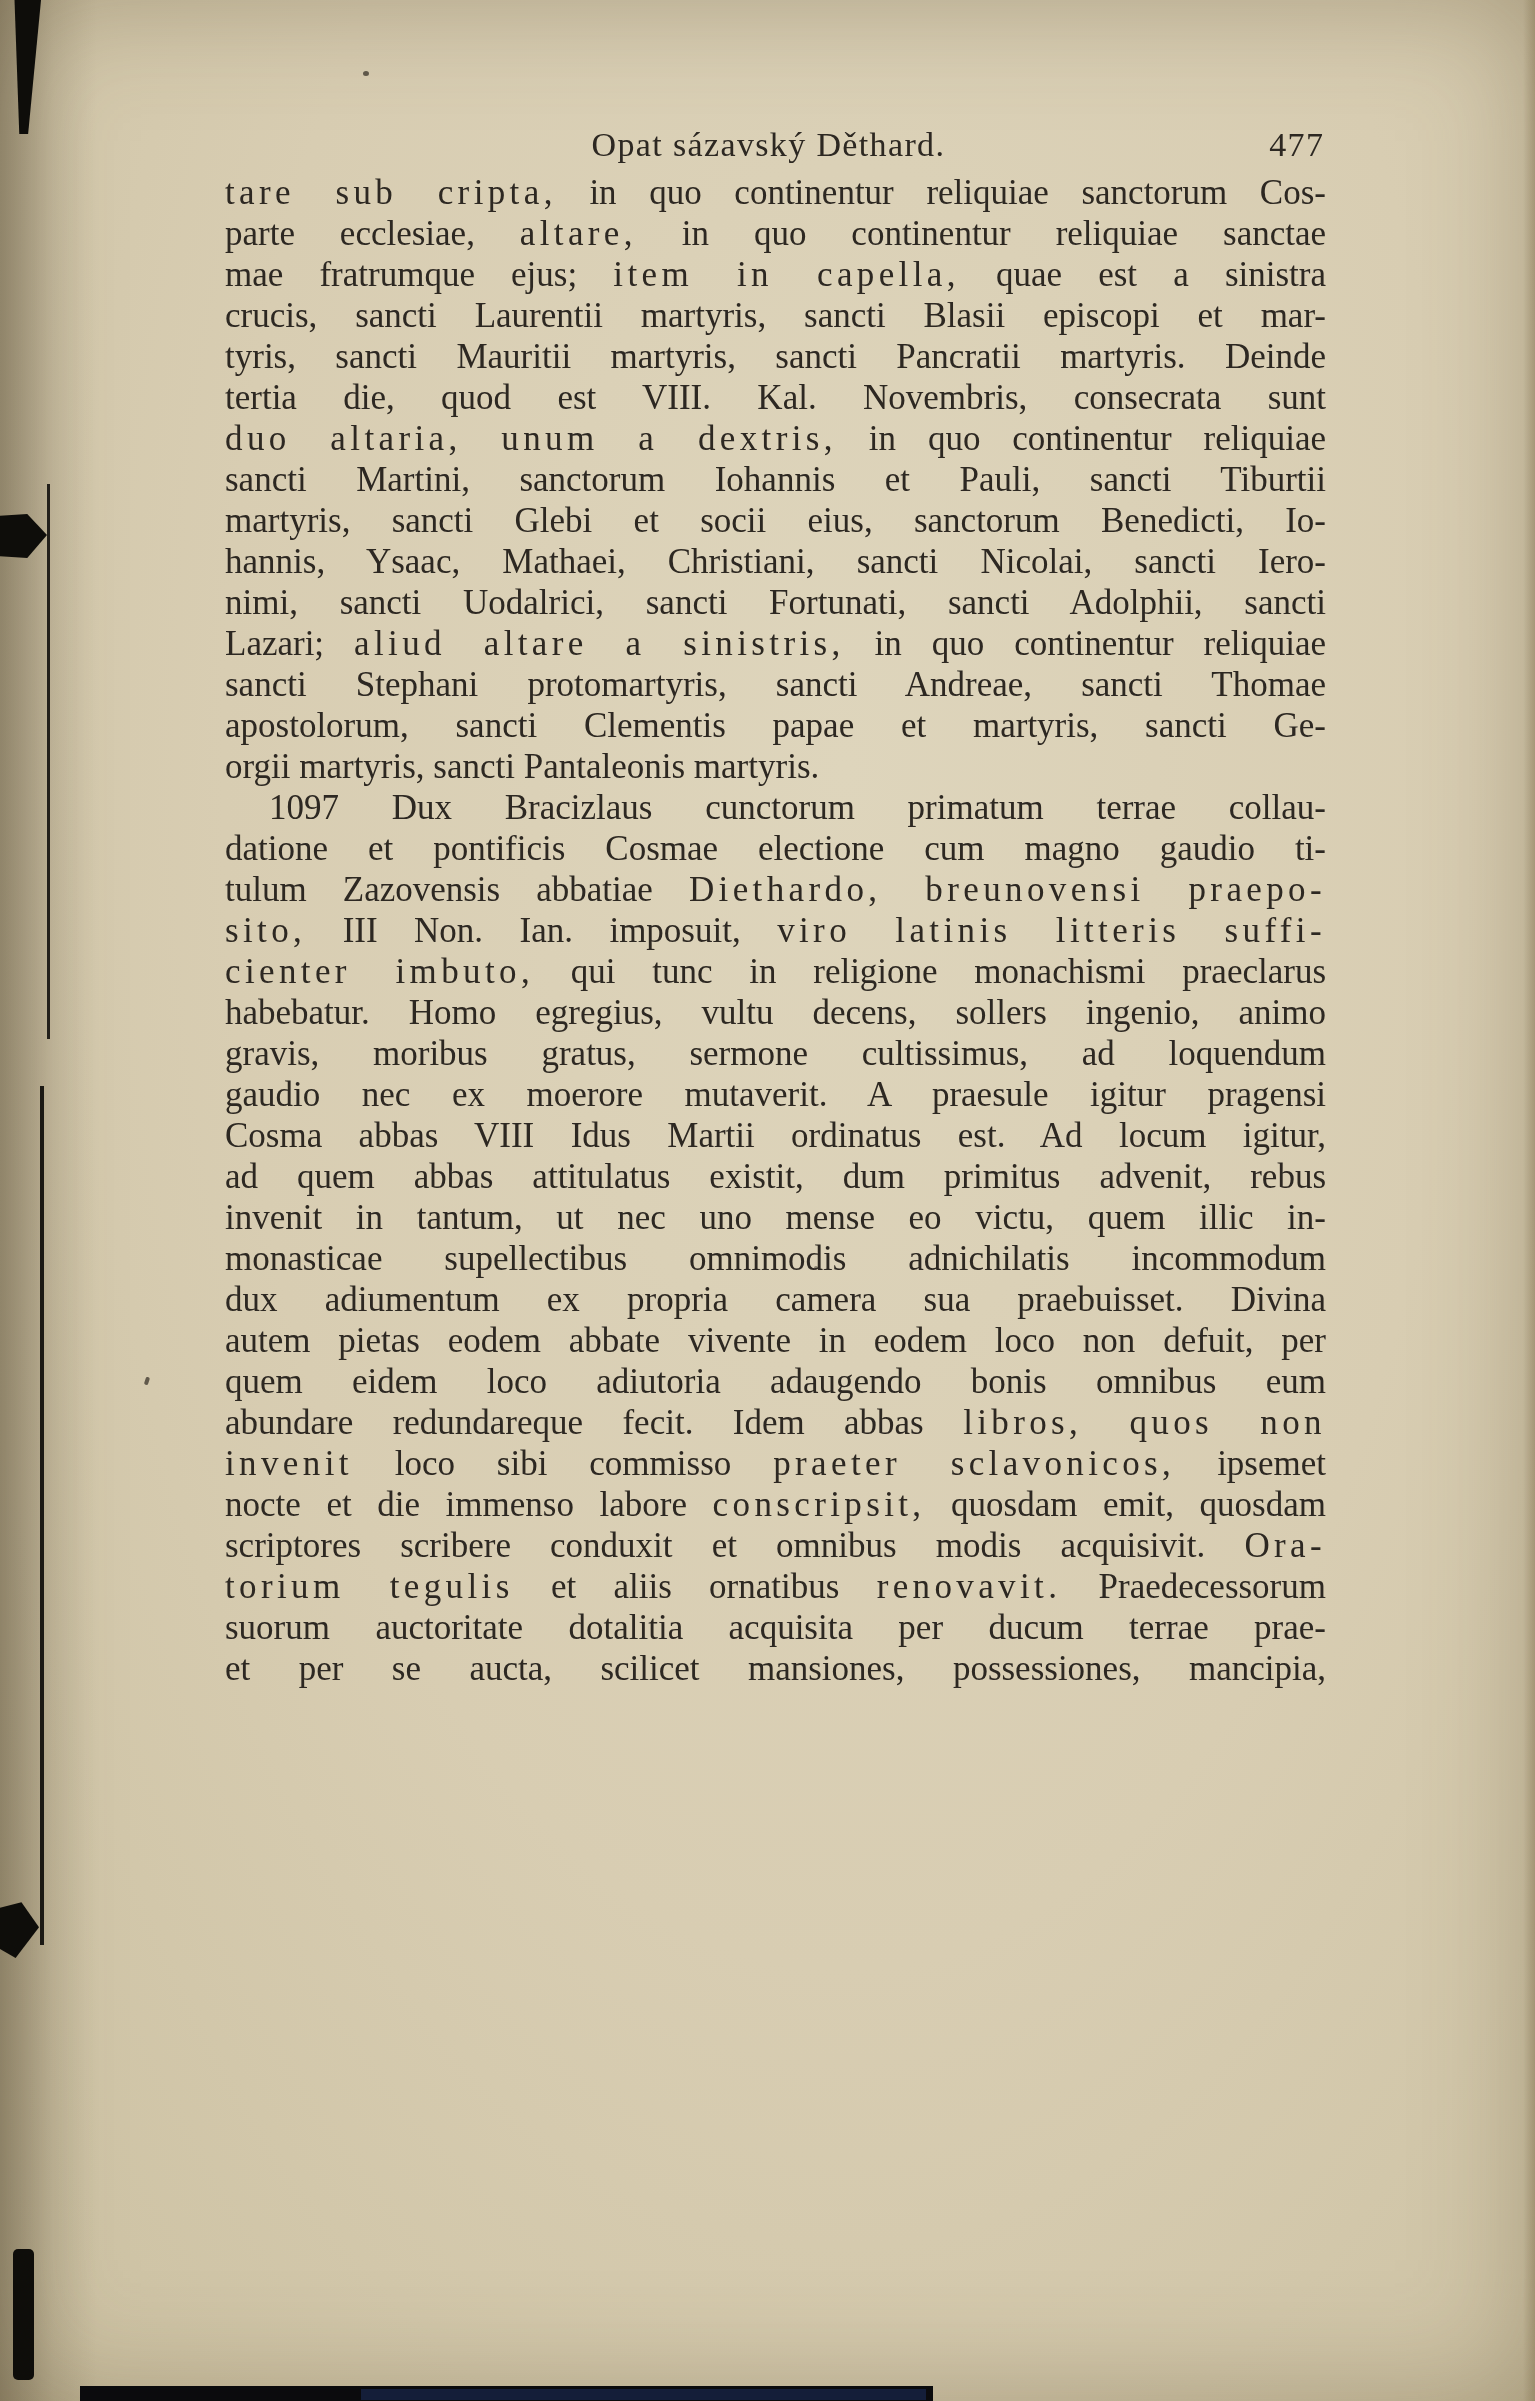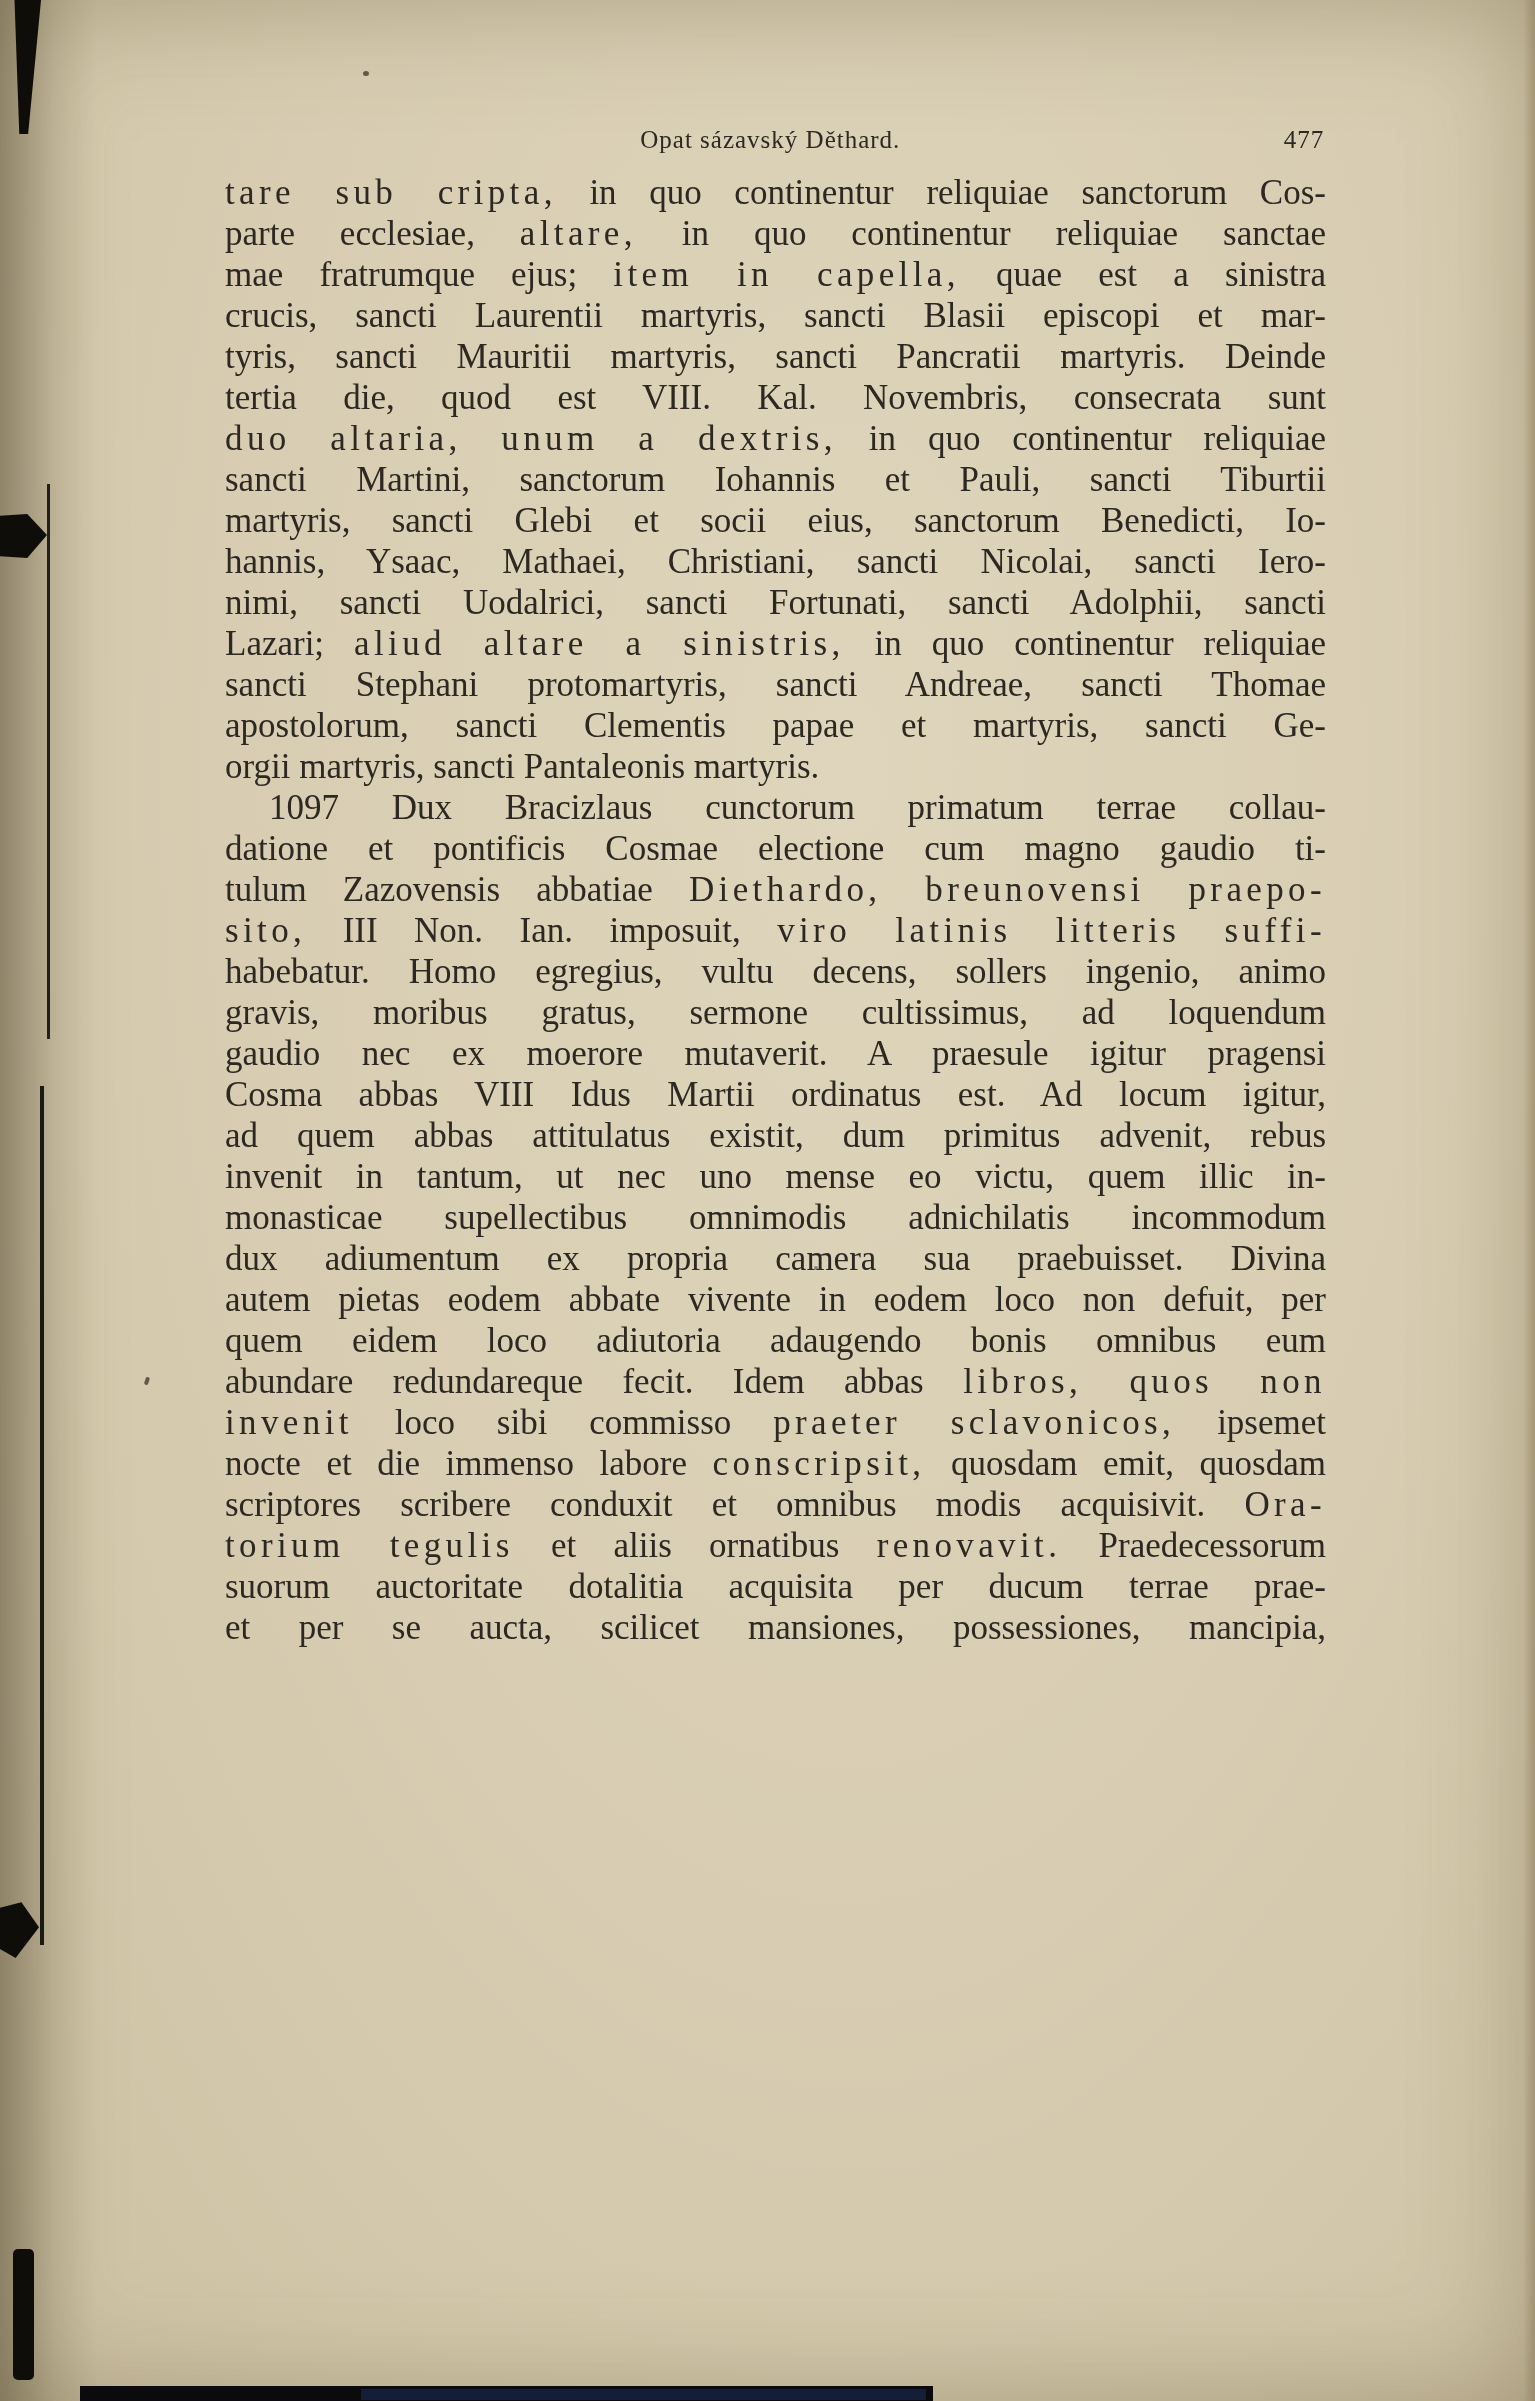--- a/index.html
+++ b/index.html
@@ -19,21 +19,21 @@
     position:absolute; left:0; top:0; width:97px; height:100%;
     background: linear-gradient(90deg, rgba(58,47,26,0.34), rgba(58,47,26,0.10) 55%, rgba(58,47,26,0));
     pointer-events:none;
   }
   .edge-right {
     position:absolute; right:0; top:0; width:13.4px; height:100%;
     background: linear-gradient(270deg, rgba(110,92,55,0.35), rgba(110,92,55,0));
   }
   
   .text-block { position:absolute; left:225px; top:126px; width:1101px; }
-  .running-header { position:relative; height:46px; font-size:25px; letter-spacing:0.04em;text-align:center; }
+  .running-header { position:relative; height:46px; font-size:34px; letter-spacing:0.04em;text-align:center; }
   .header-title { position:absolute; left:50%; transform:translateX(-52%); top:0; white-space:nowrap; }
   .header-page-number { position:absolute; right:1.7px; top:0; }
   .page-body { font-size:35px; }
   .line {
     height:41px; line-height:41px;
     text-align:justify; text-align-last:justify;
     overflow:hidden; white-space:nowrap;
   }
   .line.short { text-align-last:left; }
   .line.indent { text-indent:44px; }
@@ -94,20 +94,21 @@
         <div class="line"><span>hannis, Ysaac, Mathaei, Christiani, sancti Nicolai, sancti Iero-</span></div>
         <div class="line"><span>nimi, sancti Uodalrici, sancti Fortunati, sancti Adolphii, sancti</span></div>
         <div class="line"><span>Lazari; </span><span class="sperr">aliud altare a sinistris,</span><span> in quo continentur reliquiae</span></div>
         <div class="line"><span>sancti Stephani protomartyris, sancti Andreae, sancti Thomae</span></div>
         <div class="line"><span>apostolorum, sancti Clementis papae et martyris, sancti Ge-</span></div>
         <div class="line short"><span>orgii martyris, sancti Pantaleonis martyris.</span></div>
         <div class="line indent"><span>1097 Dux Bracizlaus cunctorum primatum terrae collau-</span></div>
         <div class="line"><span>datione et pontificis Cosmae electione cum magno gaudio ti-</span></div>
         <div class="line"><span>tulum Zazovensis abbatiae </span><span class="sperr">Diethardo, breunovensi praepo-</span></div>
         <div class="line"><span class="sperr">sito,</span><span> III Non. Ian. imposuit, </span><span class="sperr">viro latinis litteris suffi-</span></div>
+        <div class="line"><span class="sperr">cienter imbuto,</span><span> qui tunc in religione monachismi praeclarus</span></div>
         <div class="line"><span>habebatur. Homo egregius, vultu decens, sollers ingenio, animo</span></div>
         <div class="line"><span>gravis, moribus gratus, sermone cultissimus, ad loquendum</span></div>
         <div class="line"><span>gaudio nec ex moerore mutaverit. A praesule igitur pragensi</span></div>
         <div class="line"><span>Cosma abbas VIII Idus Martii ordinatus est. Ad locum igitur,</span></div>
         <div class="line"><span>ad quem abbas attitulatus existit, dum primitus advenit, rebus</span></div>
         <div class="line"><span>invenit in tantum, ut nec uno mense eo victu, quem illic in-</span></div>
         <div class="line"><span>monasticae supellectibus omnimodis adnichilatis incommodum</span></div>
         <div class="line"><span>dux adiumentum ex propria camera sua praebuisset. Divina</span></div>
         <div class="line"><span>autem pietas eodem abbate vivente in eodem loco non defuit, per</span></div>
         <div class="line"><span>quem eidem loco adiutoria adaugendo bonis omnibus eum</span></div>

